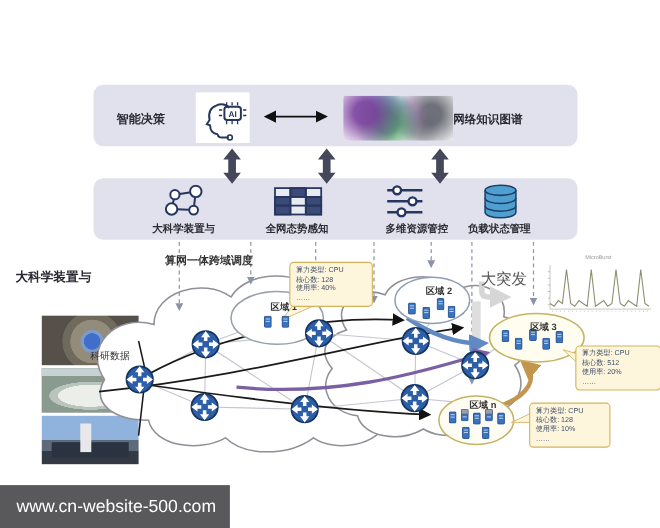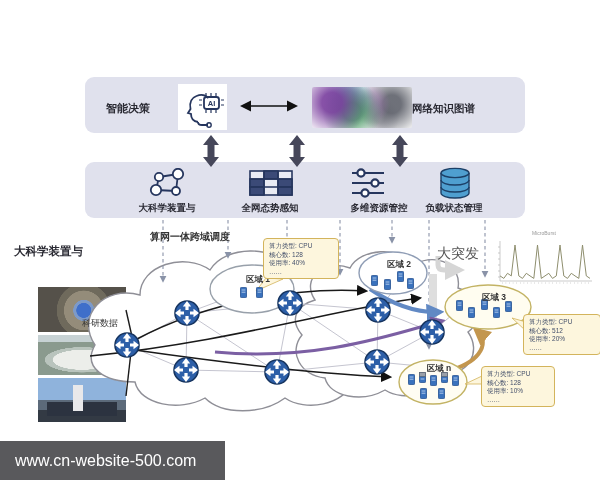--- a/index.html
+++ b/index.html
@@ -20,21 +20,21 @@
   #p3::after{content:"";position:absolute;left:40%;top:16%;width:11%;height:58%;background:#e8e8ea;}
   .kg-img{position:absolute;left:312px;top:87px;width:100px;height:41px;background:
     radial-gradient(circle at 20% 38%, rgba(122,62,158,.9) 0 12%, rgba(122,62,158,0) 42%),
     radial-gradient(circle at 40% 60%, rgba(64,148,92,.85) 0 14%, rgba(64,148,92,0) 46%),
     radial-gradient(circle at 36% 26%, rgba(96,170,200,.7) 0 9%, rgba(96,170,200,0) 36%),
     radial-gradient(circle at 57% 40%, rgba(170,120,190,.55) 0 10%, rgba(170,120,190,0) 34%),
     radial-gradient(circle at 80% 42%, rgba(85,88,98,.85) 0 11%, rgba(85,88,98,0) 40%),
     radial-gradient(circle at 68% 75%, rgba(150,150,160,.6) 0 7%, rgba(150,150,160,0) 26%),#fff;border-radius:2px;}
   .badge{position:absolute;background:#59595c;color:#f2f2f2;}
   #tg{left:459px;top:6px;width:133px;height:36px;font-size:16px;line-height:36px;text-align:center;letter-spacing:.5px;}
-  #site{left:0;top:441px;width:225px;height:39px;font-size:16px;line-height:39px;padding-left:15px;box-sizing:border-box;color:#fff;}
+  #site{left:0;top:441px;width:209px;height:39px;font-size:16px;line-height:39px;padding-left:15px;box-sizing:border-box;color:#fff;}
   #art{position:absolute;left:0;top:0;z-index:5;pointer-events:none;}
   .z10{z-index:10;}
   #chart{position:absolute;left:492px;top:227px;width:104px;height:64px;background:#fff;z-index:3;}
 </style>
 </head>
 <body>
 
 <div id="canvas">
 
   <div id="site" class="badge">www.cn-website-500.com</div>

